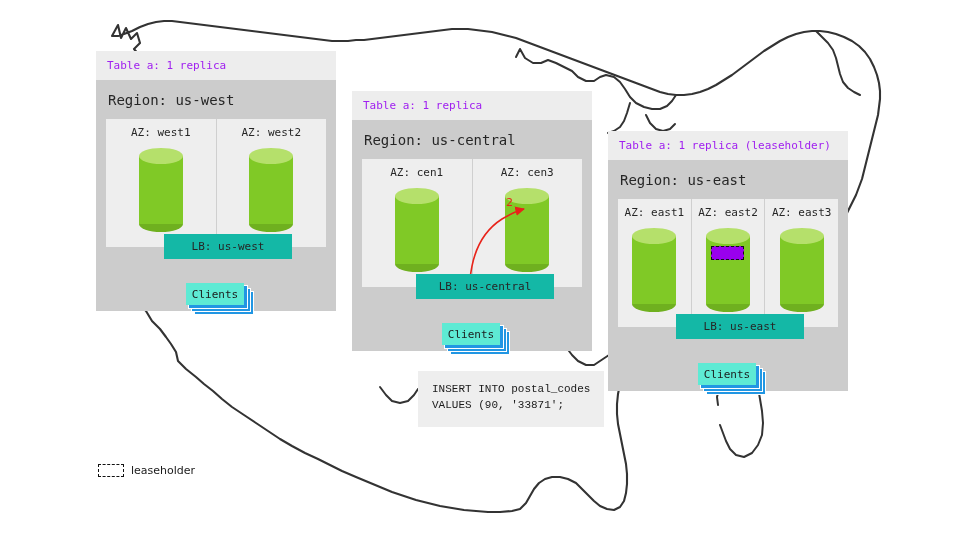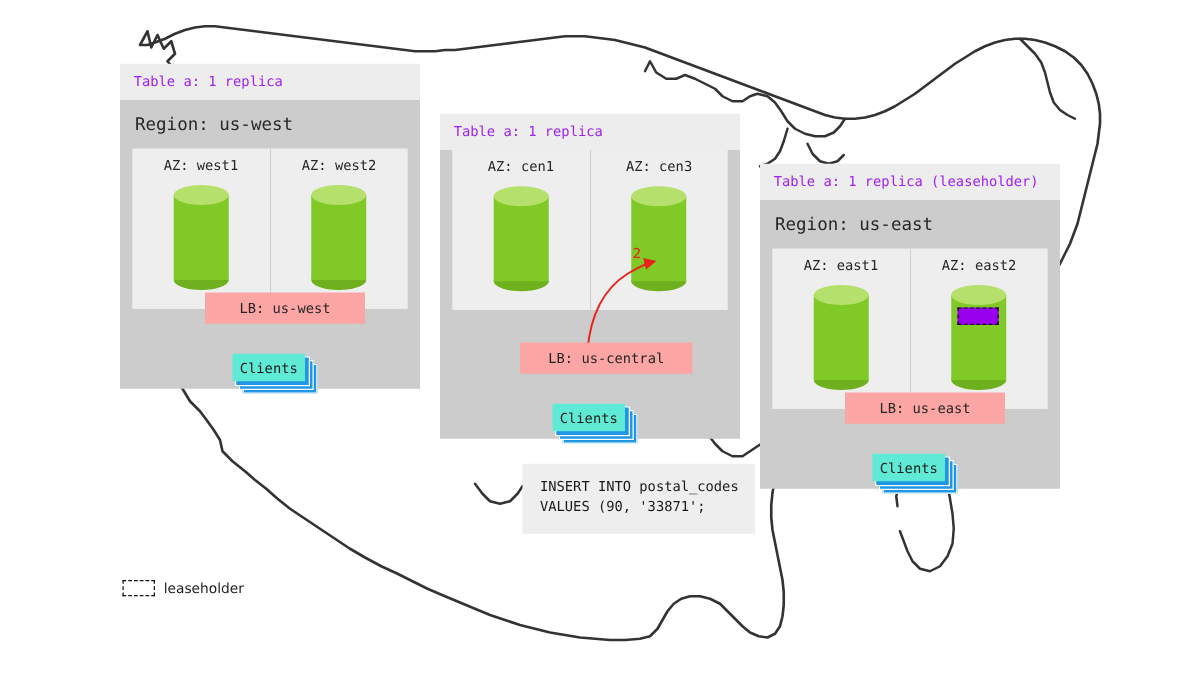--- a/index.html
+++ b/index.html
@@ -54,29 +54,29 @@
     background:#6fb01f;border-radius:50%;
   }
   .replica{
     position:absolute;background:#9900ee;
     z-index:5;
   }
   .replica.leaseholder{border:1.5px dashed #111111;}
 
   
   .lb-box{
-    position:absolute;background:#fca5a5;
+    position:absolute;background:#14b8a6;
     font-size:11px;color:#262626;
     padding:7px 14px;white-space:nowrap;line-height:1;
     text-align:center;z-index:8;
   }
   .sql-box{
     position:absolute;background:#eeeeee;
     font-size:11px;color:#1a1a1a;line-height:1.45;
-    padding:11px 14px 13px 14px;white-space:pre;z-index:8;
+    padding:11px 14px 13px 14px;white-space:pre;z-index:8;font-family:Liberation Mono, monospace;
   }
 
   
   .clients{position:absolute;z-index:8;}
   .clients .sheet{position:absolute;background:#2196e3;border:1px solid #ffffff;}
   .clients .front{
     position:absolute;left:0;top:0;background:#5eead4;
     color:#1b1b1b;font-size:11px;line-height:1;
     display:flex;align-items:center;justify-content:center;
     white-space:nowrap;
@@ -211,20 +211,21 @@
   <div class="clients" style="left:186px;top:280px;width:68px;height:30px;">
     <div class="sheet" style="left:8px;top:8px;width:58px;height:22px;"></div>
     <div class="sheet" style="left:5px;top:5px;width:58px;height:22px;"></div>
     <div class="sheet" style="left:2px;top:2px;width:58px;height:22px;"></div>
     <div class="front" style="width:58px;height:22px;">Clients</div>
   </div>
 
   <div class="region-panel" style="left:352px;top:88px;width:240px;">
     <div class="panel-header">Table a: 1 replica</div>
     <div class="panel-body" style="height:221px;">
+      <div class="region-title">Region: us-central</div>
       <div class="az-row" style="height:128px;">
         <div class="az-cell">
           <div class="az-label">AZ: cen1</div>
           <div class="cyl" style="width:44px;height:84px;">
             <div class="top" style="height:16px;z-index:3;"></div>
             <div class="body" style="top:8px;bottom:8px;z-index:2;"></div>
             <div class="bot" style="height:16px;z-index:1;"></div>
           </div>
         </div>
         <div class="az-cell">
@@ -274,20 +275,28 @@
         </div>
         <div class="az-cell">
           <div class="az-label">AZ: east2</div>
           <div class="cyl" style="width:44px;height:84px;">
             <div class="top" style="height:16px;z-index:3;"></div>
             <div class="body" style="top:8px;bottom:8px;z-index:2;"></div>
             <div class="bot" style="height:16px;z-index:1;"></div>
             <div class="replica leaseholder" style="left:5px;top:18px;width:31px;height:12px;"></div>
           </div>
         </div>
+        <div class="az-cell">
+          <div class="az-label">AZ: east3</div>
+          <div class="cyl" style="width:44px;height:84px;">
+            <div class="top" style="height:16px;z-index:3;"></div>
+            <div class="body" style="top:8px;bottom:8px;z-index:2;"></div>
+            <div class="bot" style="height:16px;z-index:1;"></div>
+          </div>
+        </div>
       </div>
     </div>
   </div>
   <div class="lb-box" style="left:676px;top:311px;width:100px;">LB: us-east</div>
   <div class="clients" style="left:698px;top:360px;width:68px;height:30px;">
     <div class="sheet" style="left:8px;top:8px;width:58px;height:22px;"></div>
     <div class="sheet" style="left:5px;top:5px;width:58px;height:22px;"></div>
     <div class="sheet" style="left:2px;top:2px;width:58px;height:22px;"></div>
     <div class="front" style="width:58px;height:22px;">Clients</div>
   </div>

